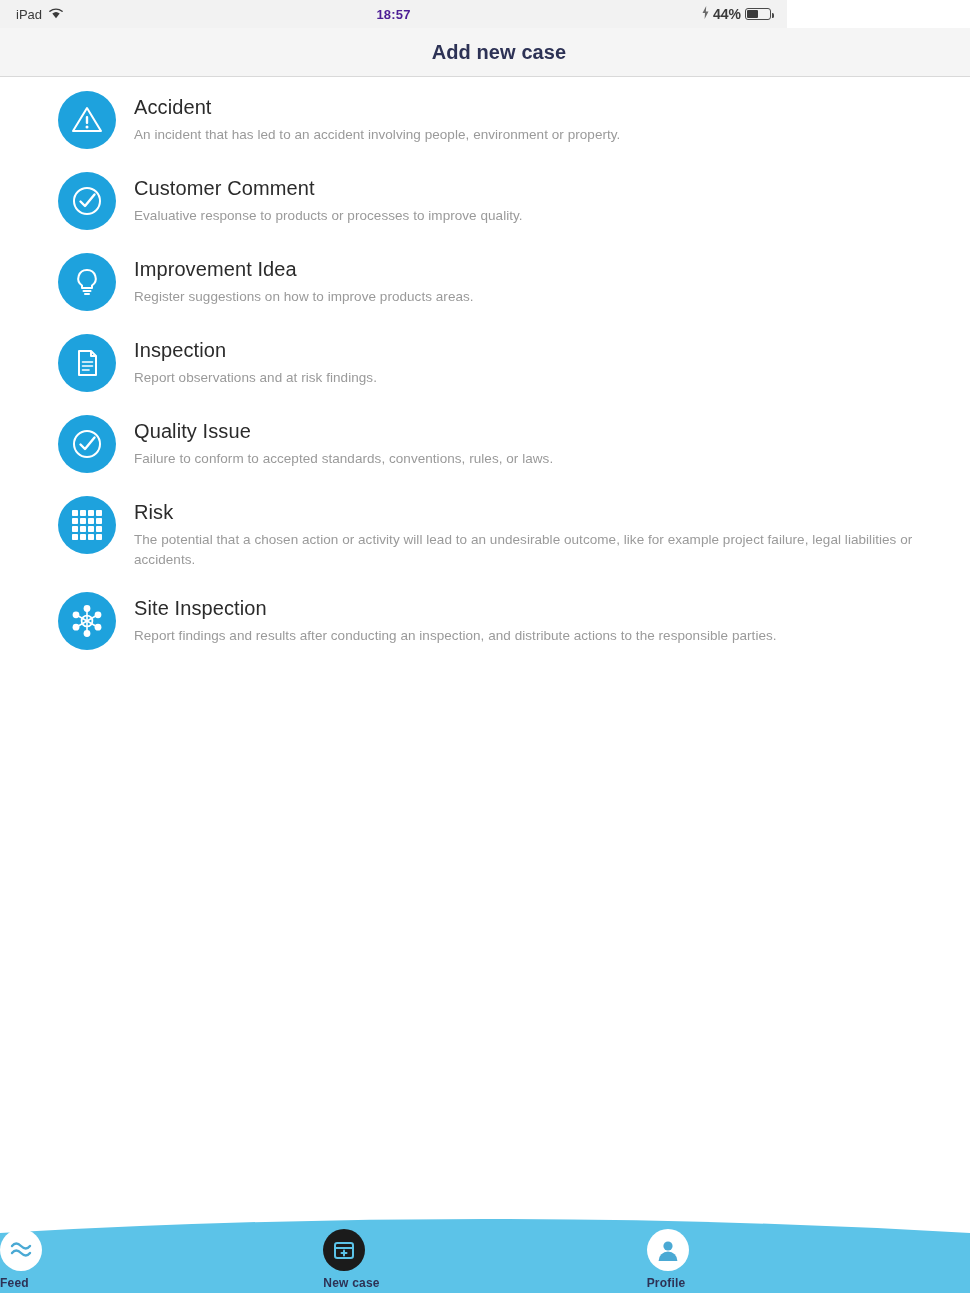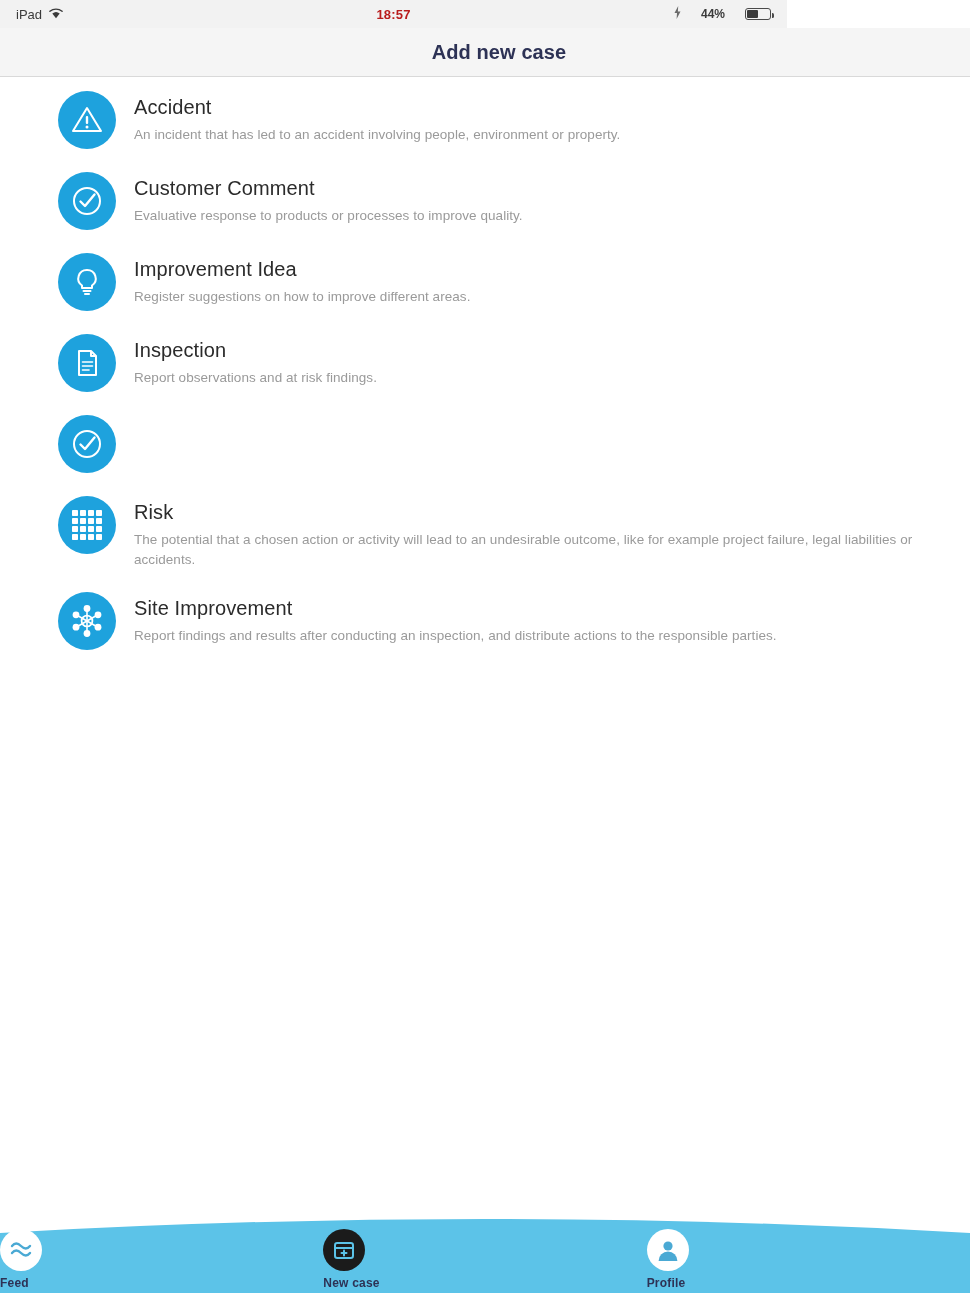--- a/index.html
+++ b/index.html
@@ -37,30 +37,30 @@
     align-items: center;
     gap: 7px;
     flex: 0 0 auto;
   }
   .status-center {
     position: absolute;
     left: 0; right: 0;
     text-align: center;
     font-size: 13px;
     font-weight: bold;
-    color: #b91c1c;
+    color: #4c1d95;
     letter-spacing: 0.2px;
     pointer-events: none;
   }
   .status-right {
     margin-left: auto;
     display: flex;
     align-items: center;
-    gap: 20px;
-    font-size: 12px;
+    gap: 4px;
+    font-size: 14px;
     font-weight: bold;
     color: #3b3b3b;
     z-index: 2;
   }
   .wifi-icon { display: block; }
   .battery-shell {
     position: relative;
     width: 26px;
     height: 12px;
     border: 1.5px solid #4a4a4a;
@@ -269,21 +269,21 @@
     <div class="case-row">
       <div class="case-icon">
         <svg width="36" height="36" viewBox="0 0 36 36">
           <path d="M18 6 A8.5 8.5 0 0 1 23 21.5 V24 H13 V21.5 A8.5 8.5 0 0 1 18 6 Z" fill="none" stroke="#ffffff" stroke-width="2" stroke-linejoin="round"></path>
           <line x1="14.5" y1="27" x2="21.5" y2="27" stroke="#ffffff" stroke-width="2" stroke-linecap="round"></line>
           <line x1="16" y1="30" x2="20" y2="30" stroke="#ffffff" stroke-width="2" stroke-linecap="round"></line>
         </svg>
       </div>
       <div class="case-text">
         <div class="case-title">Improvement Idea</div>
-        <div class="case-desc">Register suggestions on how to improve different areas.</div>
+        <div class="case-desc">Register suggestions on how to improve products areas.</div>
       </div>
     </div>
 
     <div class="case-row">
       <div class="case-icon">
         <svg width="36" height="36" viewBox="0 0 36 36">
           <path d="M10 6 H22 L27 11 V30 H10 Z" fill="none" stroke="#ffffff" stroke-width="2" stroke-linejoin="round"></path>
           <path d="M22 6 V11 H27" fill="none" stroke="#ffffff" stroke-width="2" stroke-linejoin="round"></path>
           <line x1="13.5" y1="17" x2="23.5" y2="17" stroke="#ffffff" stroke-width="1.6" stroke-linecap="round"></line>
           <line x1="13.5" y1="21" x2="23.5" y2="21" stroke="#ffffff" stroke-width="1.6" stroke-linecap="round"></line>
@@ -295,20 +295,24 @@
         <div class="case-desc">Report observations and at risk findings.</div>
       </div>
     </div>
 
     <div class="case-row">
       <div class="case-icon">
         <svg width="36" height="36" viewBox="0 0 36 36">
           <circle cx="18" cy="18" r="13" fill="none" stroke="#ffffff" stroke-width="2"></circle>
           <path d="M11.5 18.5 L16 23 L25.5 11.5" fill="none" stroke="#ffffff" stroke-width="2.4" stroke-linecap="round" stroke-linejoin="round"></path>
         </svg>
+      </div>
+      <div class="case-text">
+        <div class="case-title">Quality Issue</div>
+        <div class="case-desc">Failure to conform to accepted standards, conventions, rules, or laws.</div>
       </div>
     </div>
 
     <div class="case-row">
       <div class="case-icon">
         <svg width="34" height="34" viewBox="0 0 34 34">
           <g fill="#ffffff">
             <rect x="2" y="2" width="6" height="6" rx="0.8"></rect>
             <rect x="10" y="2" width="6" height="6" rx="0.8"></rect>
             <rect x="18" y="2" width="6" height="6" rx="0.8"></rect>
@@ -350,21 +354,21 @@
             <circle cx="30" cy="12.8" r="3.4"></circle>
             <circle cx="30" cy="25.2" r="3.4"></circle>
             <circle cx="19" cy="31.5" r="3.4"></circle>
             <circle cx="8" cy="25.2" r="3.4"></circle>
             <circle cx="8" cy="12.8" r="3.4"></circle>
           </g>
           <circle cx="19" cy="19" r="5.4" fill="none" stroke="#ffffff" stroke-width="1.8"></circle>
         </svg>
       </div>
       <div class="case-text">
-        <div class="case-title">Site Improvement</div>
+        <div class="case-title">Site Inspection</div>
         <div class="case-desc">Report findings and results after conducting an inspection, and distribute actions to the responsible parties.</div>
       </div>
     </div>
 
   </div>
 
   <div class="tab-bar-wrap">
     <svg class="tab-curve" viewBox="0 0 970 78" preserveAspectRatio="none">
       <path d="M0,18 Q485,-10 970,18 L970,78 L0,78 Z" fill="#5cc3e8"></path>
     </svg>

